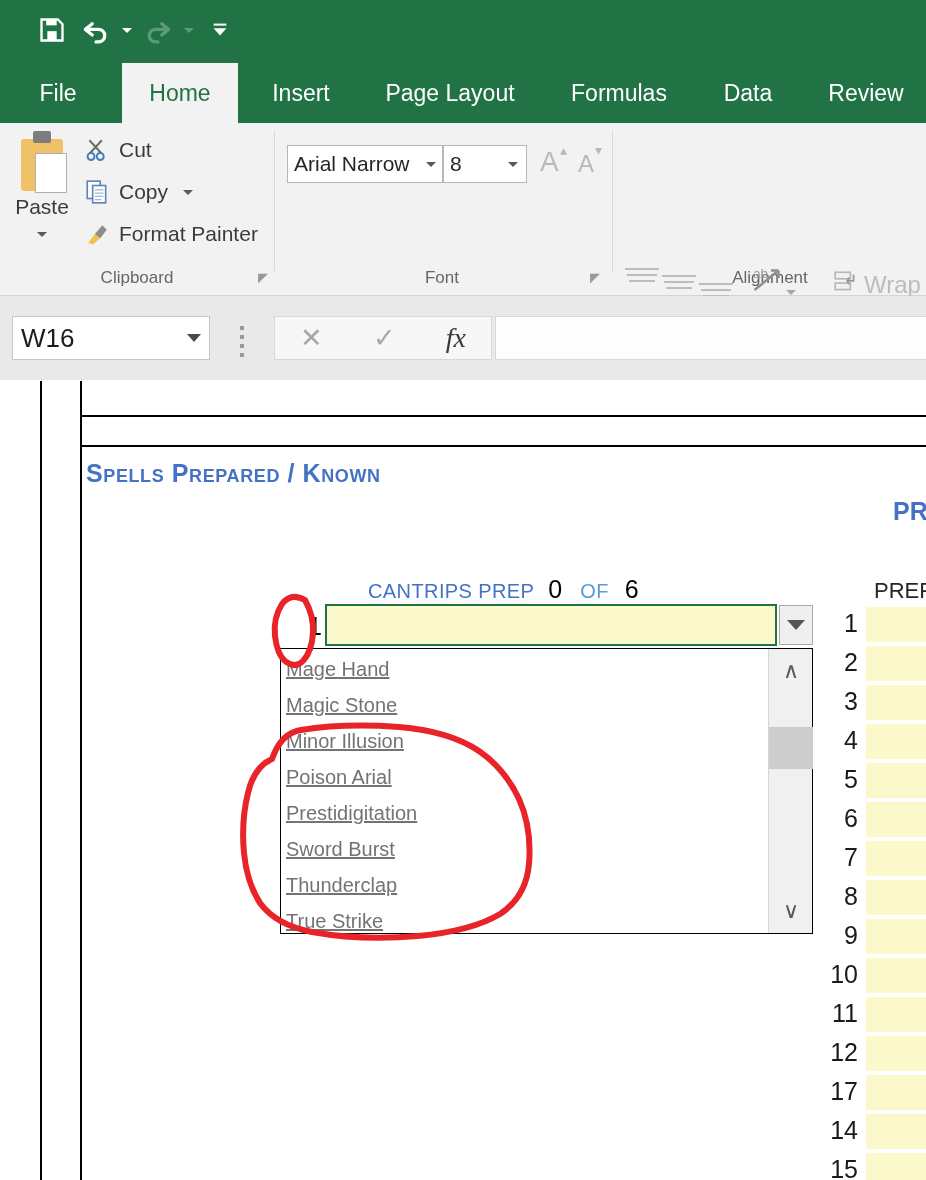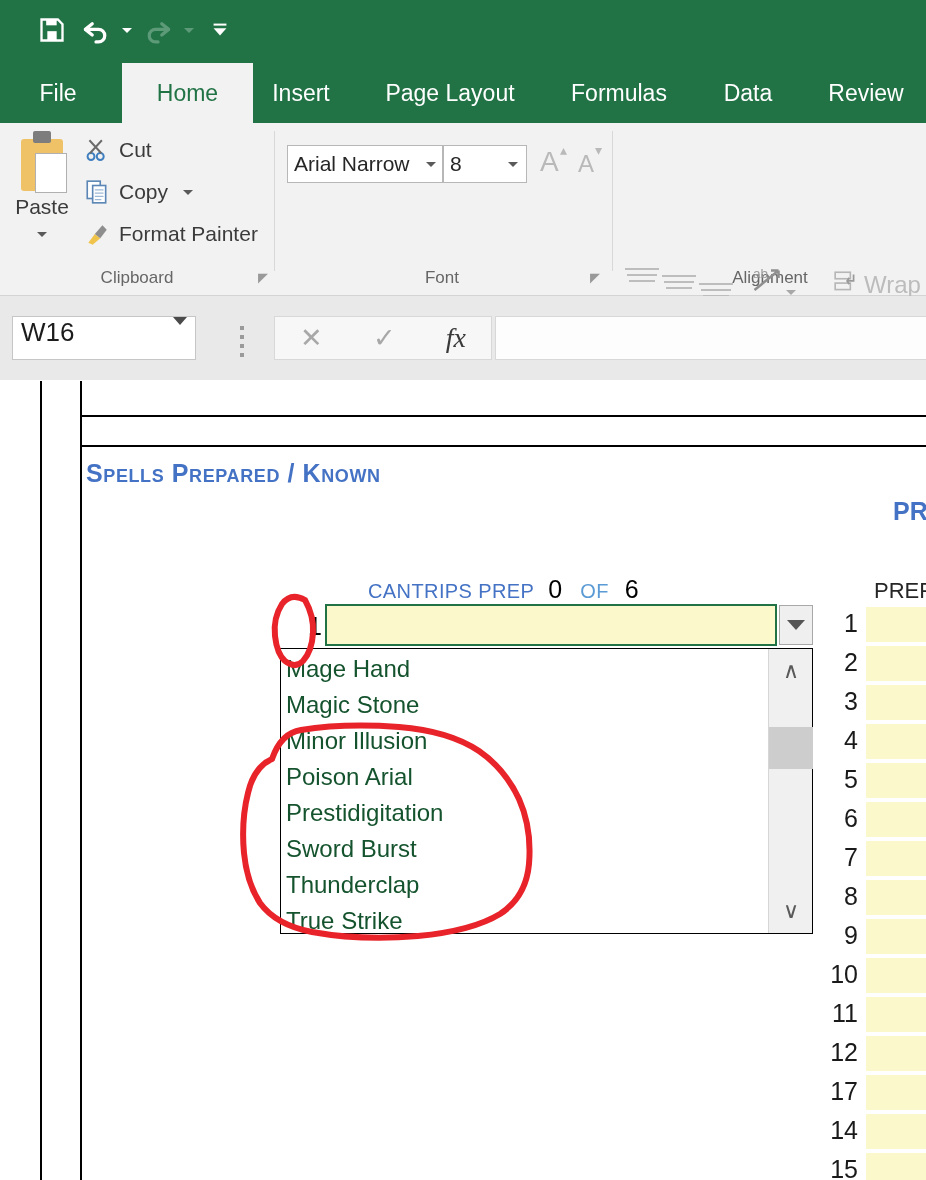--- a/index.html
+++ b/index.html
@@ -101,23 +101,23 @@
     font-size: 24px; color: #b0b0b0; white-space: nowrap;
     background: #c6c6c6; padding: 3px 4px;
   }
 
   
   .fbar {
     position: absolute; left: 0; top: 296px; width: 926px; height: 84px;
     background: #e9e9e9;
   }
   .namebox {
-    position: absolute; left: 12px; top: 316px; width: 184px; height: 44px;
+    position: absolute; left: 12px; top: 316px; width: 198px; height: 44px;
     background: #ffffff; border: 1px solid #c6c6c6;
-    display: flex; align-items: flex-start; padding: 0 8px;
+    display: flex; align-items: center; padding: 0 8px;
   }
   .namebox .nb-text { font-size: 26px; color: #1c1c1c; flex: 1; }
   .nb-caret { width: 0; height: 0; border-left: 7px solid transparent; border-right: 7px solid transparent; border-top: 8px solid #4a4a4a; }
   .fbar-dots { position: absolute; left: 240px; top: 326px; width: 4px; height: 26px; }
   .fbar-dots i { display: block; width: 4px; height: 4px; background: #9a9a9a; margin-bottom: 5px; }
   .fbtns {
     position: absolute; left: 274px; top: 316px; width: 218px; height: 44px;
     background: #f7f7f7; border: 1px solid #d8d8d8;
     display: flex; align-items: center; justify-content: space-around;
   }
@@ -173,21 +173,21 @@
     border-right: 9px solid transparent; border-top: 10px solid #555555;
   }
 
   .dropdown {
     position: absolute; left: 280px; top: 648px; width: 533px; height: 286px;
     background: #ffffff; border: 1px solid #000000;
   }
   .dd-list { position: absolute; left: 0; top: 0; width: 490px; padding-top: 2px; }
   .dd-item {
     height: 36px; line-height: 36px; padding-left: 5px;
-    font-size: 24px; color: #14532d; white-space: nowrap;
+    font-size: 20px; color: #737373; white-space: nowrap; text-decoration: underline;
   }
   .dd-scroll {
     position: absolute; right: 0; top: 0; width: 44px; height: 100%;
     background: #f0f0f0; border-left: 1px solid #d6d6d6;
   }
   .dd-arrow {
     position: absolute; left: 0; width: 44px; height: 44px;
     display: flex; align-items: center; justify-content: center;
     color: #5a5a5a; font-size: 22px;
   }
@@ -244,21 +244,21 @@
       <svg width="24" height="22" viewBox="0 0 24 24">
         <rect x="5" y="5" width="14" height="2.2" fill="#ffffff"></rect>
         <path d="M5 10 L19 10 L12 18 Z" fill="#ffffff"></path>
       </svg>
     </div>
   </div>
 </div>
 
 <div class="tabs">
   <div class="tab" style="left:22px;  width:72px;">File</div>
-  <div class="tab active" style="left:122px; width:131px;text-align:center;">Home</div>
+  <div class="tab active" style="left:122px; width:116px;text-align:center;">Home</div>
   <div class="tab" style="left:254px; width:94px;">Insert</div>
   <div class="tab" style="left:372px; width:156px;">Page Layout</div>
   <div class="tab" style="left:552px; width:134px;">Formulas</div>
   <div class="tab" style="left:708px; width:80px;">Data</div>
   <div class="tab" style="left:810px; width:112px;">Review</div>
 </div>
 
 <div class="ribbon">
   <div class="grp-sep" style="left:274px;"></div>
   <div class="grp-sep" style="left:612px;"></div>

